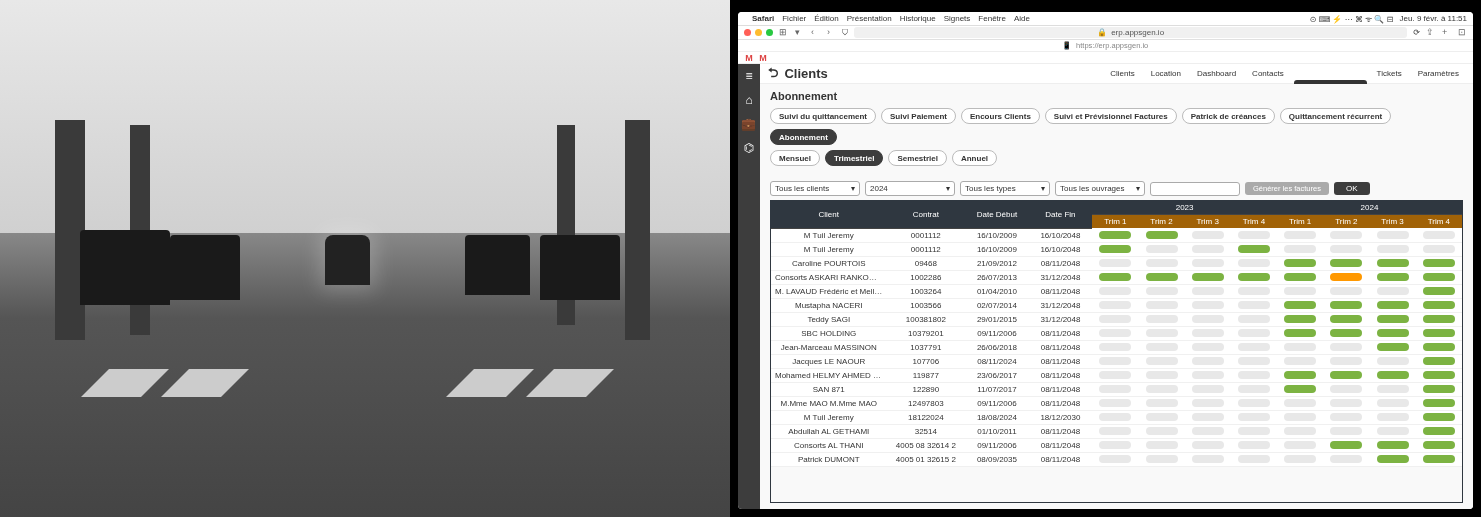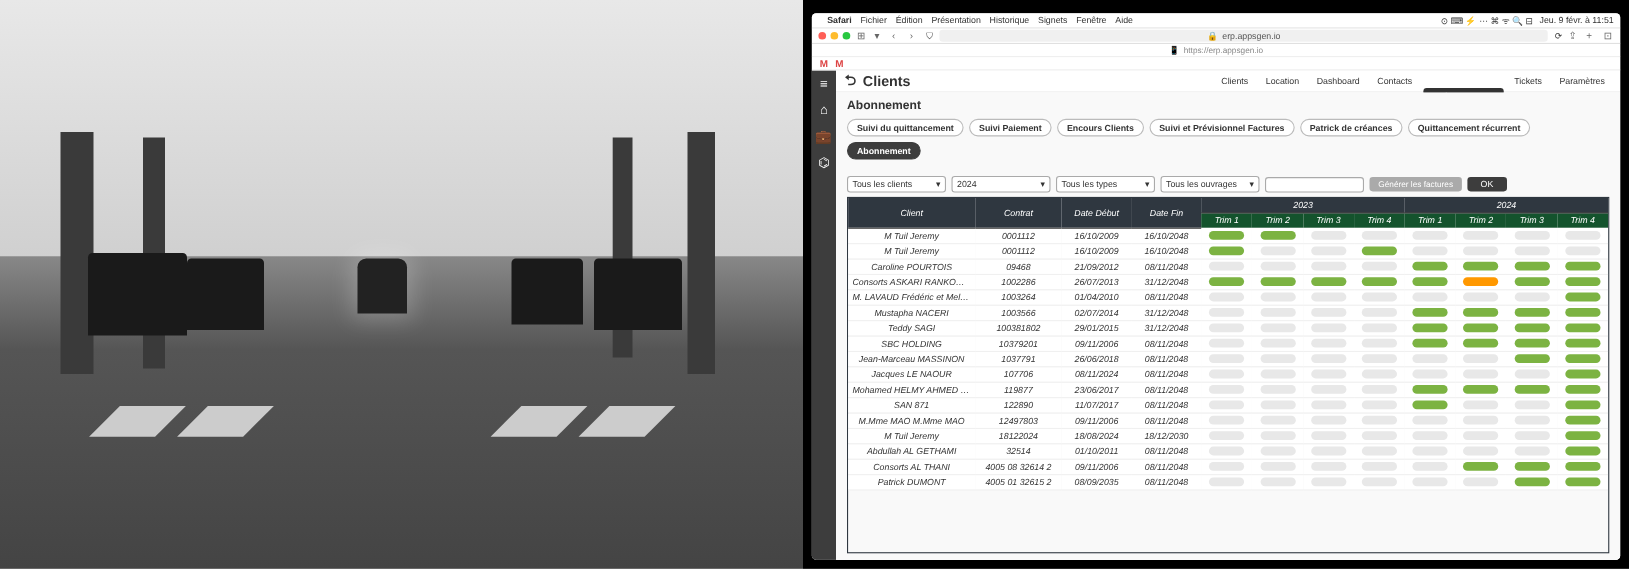--- a/index.html
+++ b/index.html
@@ -38,23 +38,23 @@
 .section-title { font-size: 11px; font-weight: 600; margin-bottom: 6px; }
 .pill-row { display: flex; gap: 5px; margin-bottom: 5px; flex-wrap: wrap; font-weight: bold; }
 .pill { padding: 2.5px 8px; border: 1px solid #bbb; border-radius: 10px; font-size: 8px; background: #fff; color: #333; display: inline-flex; align-items: center; }
 .pill.dark { background: #3d3d3d; color: #fff; border-color: #3d3d3d; }
 .filter-row { display: flex; gap: 5px; margin-top: 10px; margin-bottom: 4px; align-items: center; }
 .select { flex: none; padding: 2px 4px; border: 1px solid #aaa; border-radius: 3px; font-size: 8px; background: #fff; display: flex; align-items: flex-start; justify-content: space-between; }
 .select.wide { width: 90px; }
 .txt-input { width: 90px; padding: 2px 4px; border: 1px solid #aaa; border-radius: 3px; font-size: 8px; background: #fff; height: 14px; }
 .btn-grey { padding: 2px 8px; border-radius: 3px; background: #aaa; color: #fff; font-size: 7.5px; border: none; }
 .btn-dark { padding: 2px 12px; border-radius: 3px; background: #3d3d3d; color: #fff; font-size: 8px; border: none; }
-.table-wrap { flex: 1; overflow: auto; border: 1px solid #2f3740; font-style: italic; }
+.table-wrap { flex: 1; overflow: auto; border: 1px solid #2f3740; }
 table { border-collapse: collapse; width: 100%; font-size: 8px; }
-thead th { background: #14532d; color: #fff; padding: 2px 4px; font-weight: 500; font-size: 8px; text-align: center; }
+thead th { background: #a16207; color: #fff; padding: 2px 4px; font-weight: 500; font-size: 8px; text-align: center; }
 thead .year-row th { background: #2f3740; border-bottom: 1px solid #444; }
 tbody td { padding: 2px 4px; text-align: center; border-bottom: 1px solid #f0f0f0; background: #fff; white-space: nowrap; overflow: hidden; text-overflow: ellipsis; max-width: 100px; }
 .bar { display: inline-block; width: 32px; height: 8px; border-radius: 4px; background: #d0d0d0; vertical-align: middle; }
 .bar.g { background: #7cb342; }
 .bar.o { background: #ff9800; }
 .bar.e { background: #e8e8e8; }
 .client-col { width: 100px; } .small-col { width: 55px; } .trim-col { width: 38px; }
 </style>
 </head>
 <body>
@@ -154,20 +154,26 @@
           <div class="content">
             <div class="section-title">Abonnement</div>
             <div class="pill-row" id="maintabs">
                 <span class="pill">Suivi du quittancement</span>
                 <span class="pill">Suivi Paiement</span>
                 <span class="pill">Encours Clients</span>
                 <span class="pill">Suivi et Prévisionnel Factures</span>
                 <span class="pill">Patrick de créances</span>
                 <span class="pill">Quittancement récurrent</span>
                 <span class="pill dark">Abonnement</span>
+              </div>
+            <div class="pill-row" id="periodtabs">
+                <span class="pill">Mensuel</span>
+                <span class="pill dark">Trimestriel</span>
+                <span class="pill">Semestriel</span>
+                <span class="pill">Annuel</span>
               </div>
             <div class="filter-row">
               <div class="select wide">
                   <span>Tous les clients</span>
                   <span>▾</span>
                 </div>
               <div class="select wide">
                   <span>2024</span>
                   <span>▾</span>
                 </div>

